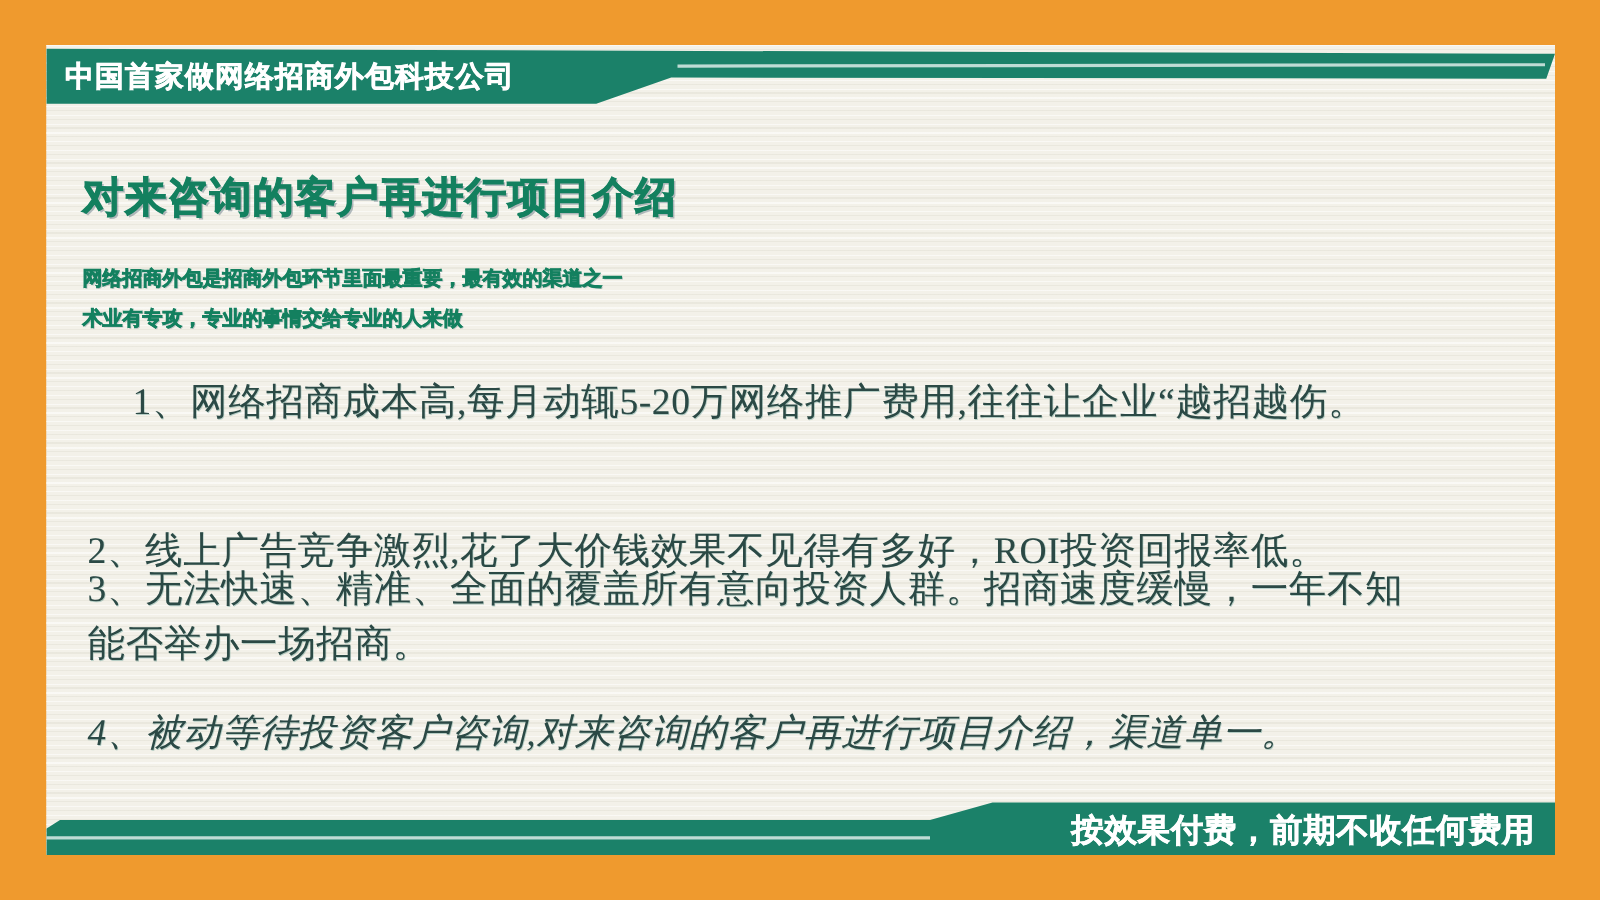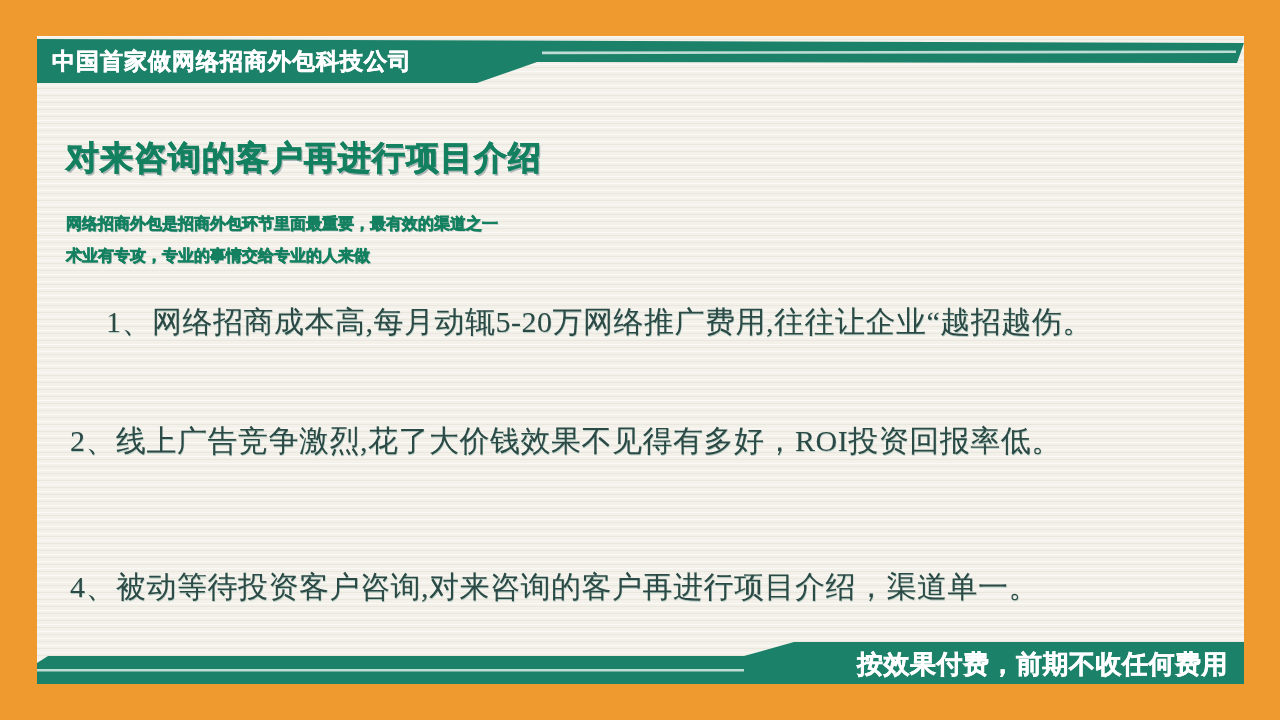--- a/index.html
+++ b/index.html
@@ -41,21 +41,21 @@
     -webkit-text-stroke:0.6px var(--title-green);
     text-shadow:1px 1px 0 rgba(45,75,95,.25); white-space:nowrap;
   }
   .point{
     position:absolute;left:33px;width:1140px;
     font-family:"Liberation Serif","DejaVu Serif",serif;
     color:var(--body-text);font-size:30px;line-height:44px;letter-spacing:0.5px;
     text-shadow:0.6px 0.6px 0 rgba(20,110,100,.28);
   }
   .point-1{top:264px;margin-left:36px;} .point-2{top:339px;margin-top:44px;}
-  .point-3{top:414px;width:1060px;} .point-4{top:529px;}
+  .point-3{top:414px;width:1060px;} .point-4{top:529px;font-style:italic;}
   .slogan{
     position:absolute;left:757px;top:608px;width:434px;height:40px;line-height:41px;
     color:#ffffff;font-size:26px;font-weight:bold;text-align:right;
     letter-spacing:0.5px;-webkit-text-stroke:0.4px #ffffff;white-space:nowrap;
   }
 </style>
 </head>
 <body>
 
 <div class="slide">
@@ -71,17 +71,18 @@
 
   <div class="title">对来咨询的客户再进行项目介绍</div>
 
   <div class="subtitle">
     <div>网络招商外包是招商外包环节里面最重要，最有效的渠道之一</div>
     <div>术业有专攻，专业的事情交给专业的人来做</div>
   </div>
 
   <div class="point point-1">1、网络招商成本高,每月动辄5-20万网络推广费用,往往让企业“越招越伤。</div>
   <div class="point point-2">2、线上广告竞争激烈,花了大价钱效果不见得有多好，ROI投资回报率低。</div>
+  <div class="point point-3">3、无法快速、精准、全面的覆盖所有意向投资人群。招商速度缓慢，一年不知能否举办一场招商。</div>
   <div class="point point-4">4、被动等待投资客户咨询,对来咨询的客户再进行项目介绍，渠道单一。</div>
 
   <div class="slogan">按效果付费，前期不收任何费用</div>
 
 </div>
 
 </body></html>

